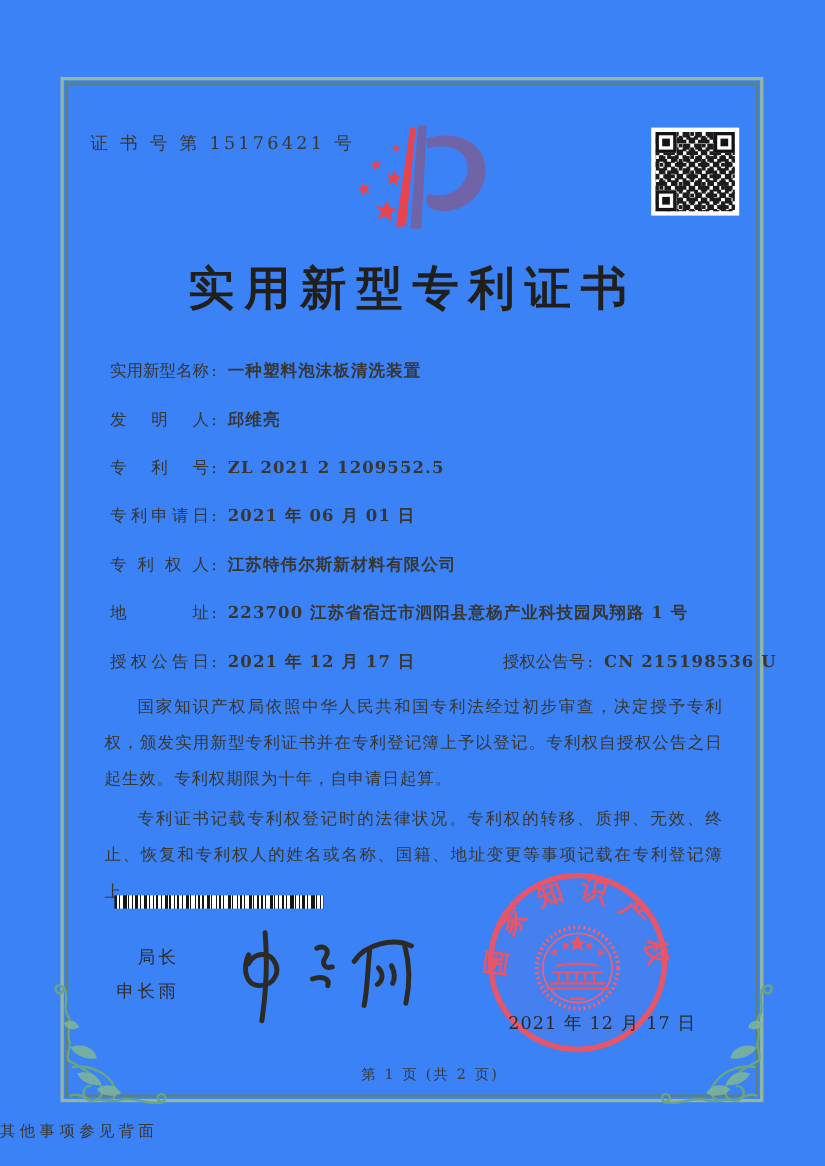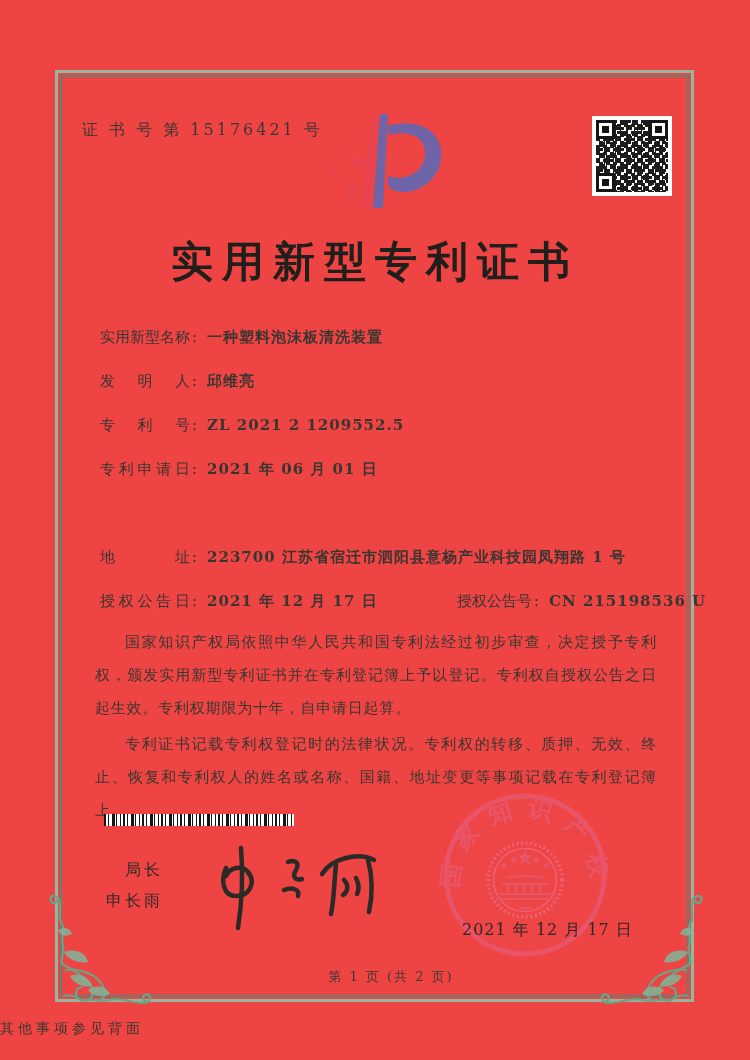--- a/index.html
+++ b/index.html
@@ -1,18 +1,18 @@
 <!DOCTYPE html>
 <html><head>
 <meta charset="utf-8">
 <style>
   html,body{margin:0;padding:0;background:#dddbd4;}
   .page{
     position:relative; width:750px; height:1060px; margin:0 auto;
-    background:#ef4444; overflow:hidden;
+    background:#3b82f6; overflow:hidden;
     font-family:"DejaVu Serif","Liberation Serif",serif;
     color:#36342e;
   }
   
   .frame{position:absolute; left:55px; top:70px; right:56px; bottom:58px;
     border:3px solid #93b7a0; pointer-events:none;}
   .frame-inner{position:absolute; inset:2px; border:2px solid #62806e;}
   
   .orn{position:absolute; width:118px; height:124px;}
   .orn.bl{left:36px; top:890px;}
@@ -136,20 +136,23 @@
     <span class="flabel">实用新型名称</span><span class="colon">:</span><span class="fvalue">一种塑料泡沫板清洗装置</span>
   </div>
   <div class="row" style="top:372px">
     <span class="flabel">发明人</span><span class="colon">:</span><span class="fvalue">邱维亮</span>
   </div>
   <div class="row" style="top:416px">
     <span class="flabel">专利号</span><span class="colon">:</span><span class="fvalue">ZL 2021 2 1209552.5</span>
   </div>
   <div class="row" style="top:460px">
     <span class="flabel">专利申请日</span><span class="colon">:</span><span class="fvalue">2021 年 06 月 01 日</span>
+  </div>
+  <div class="row" style="top:504px">
+    <span class="flabel">专利权人</span><span class="colon">:</span><span class="fvalue">江苏特伟尔斯新材料有限公司</span>
   </div>
   <div class="row" style="top:548px">
     <span class="flabel">地址</span><span class="colon">:</span><span class="fvalue">223700 江苏省宿迁市泗阳县意杨产业科技园凤翔路 1 号</span>
   </div>
   <div class="row" style="top:592px; left:100px; width:560px;">
     <span class="flabel">授权公告日</span><span class="colon">:</span><span class="fvalue">2021 年 12 月 17 日</span>
     <span class="grant-no">
       <span>授权公告号</span><span class="colon">:</span><span class="fvalue">CN 215198536 U</span>
     </span>
   </div>

